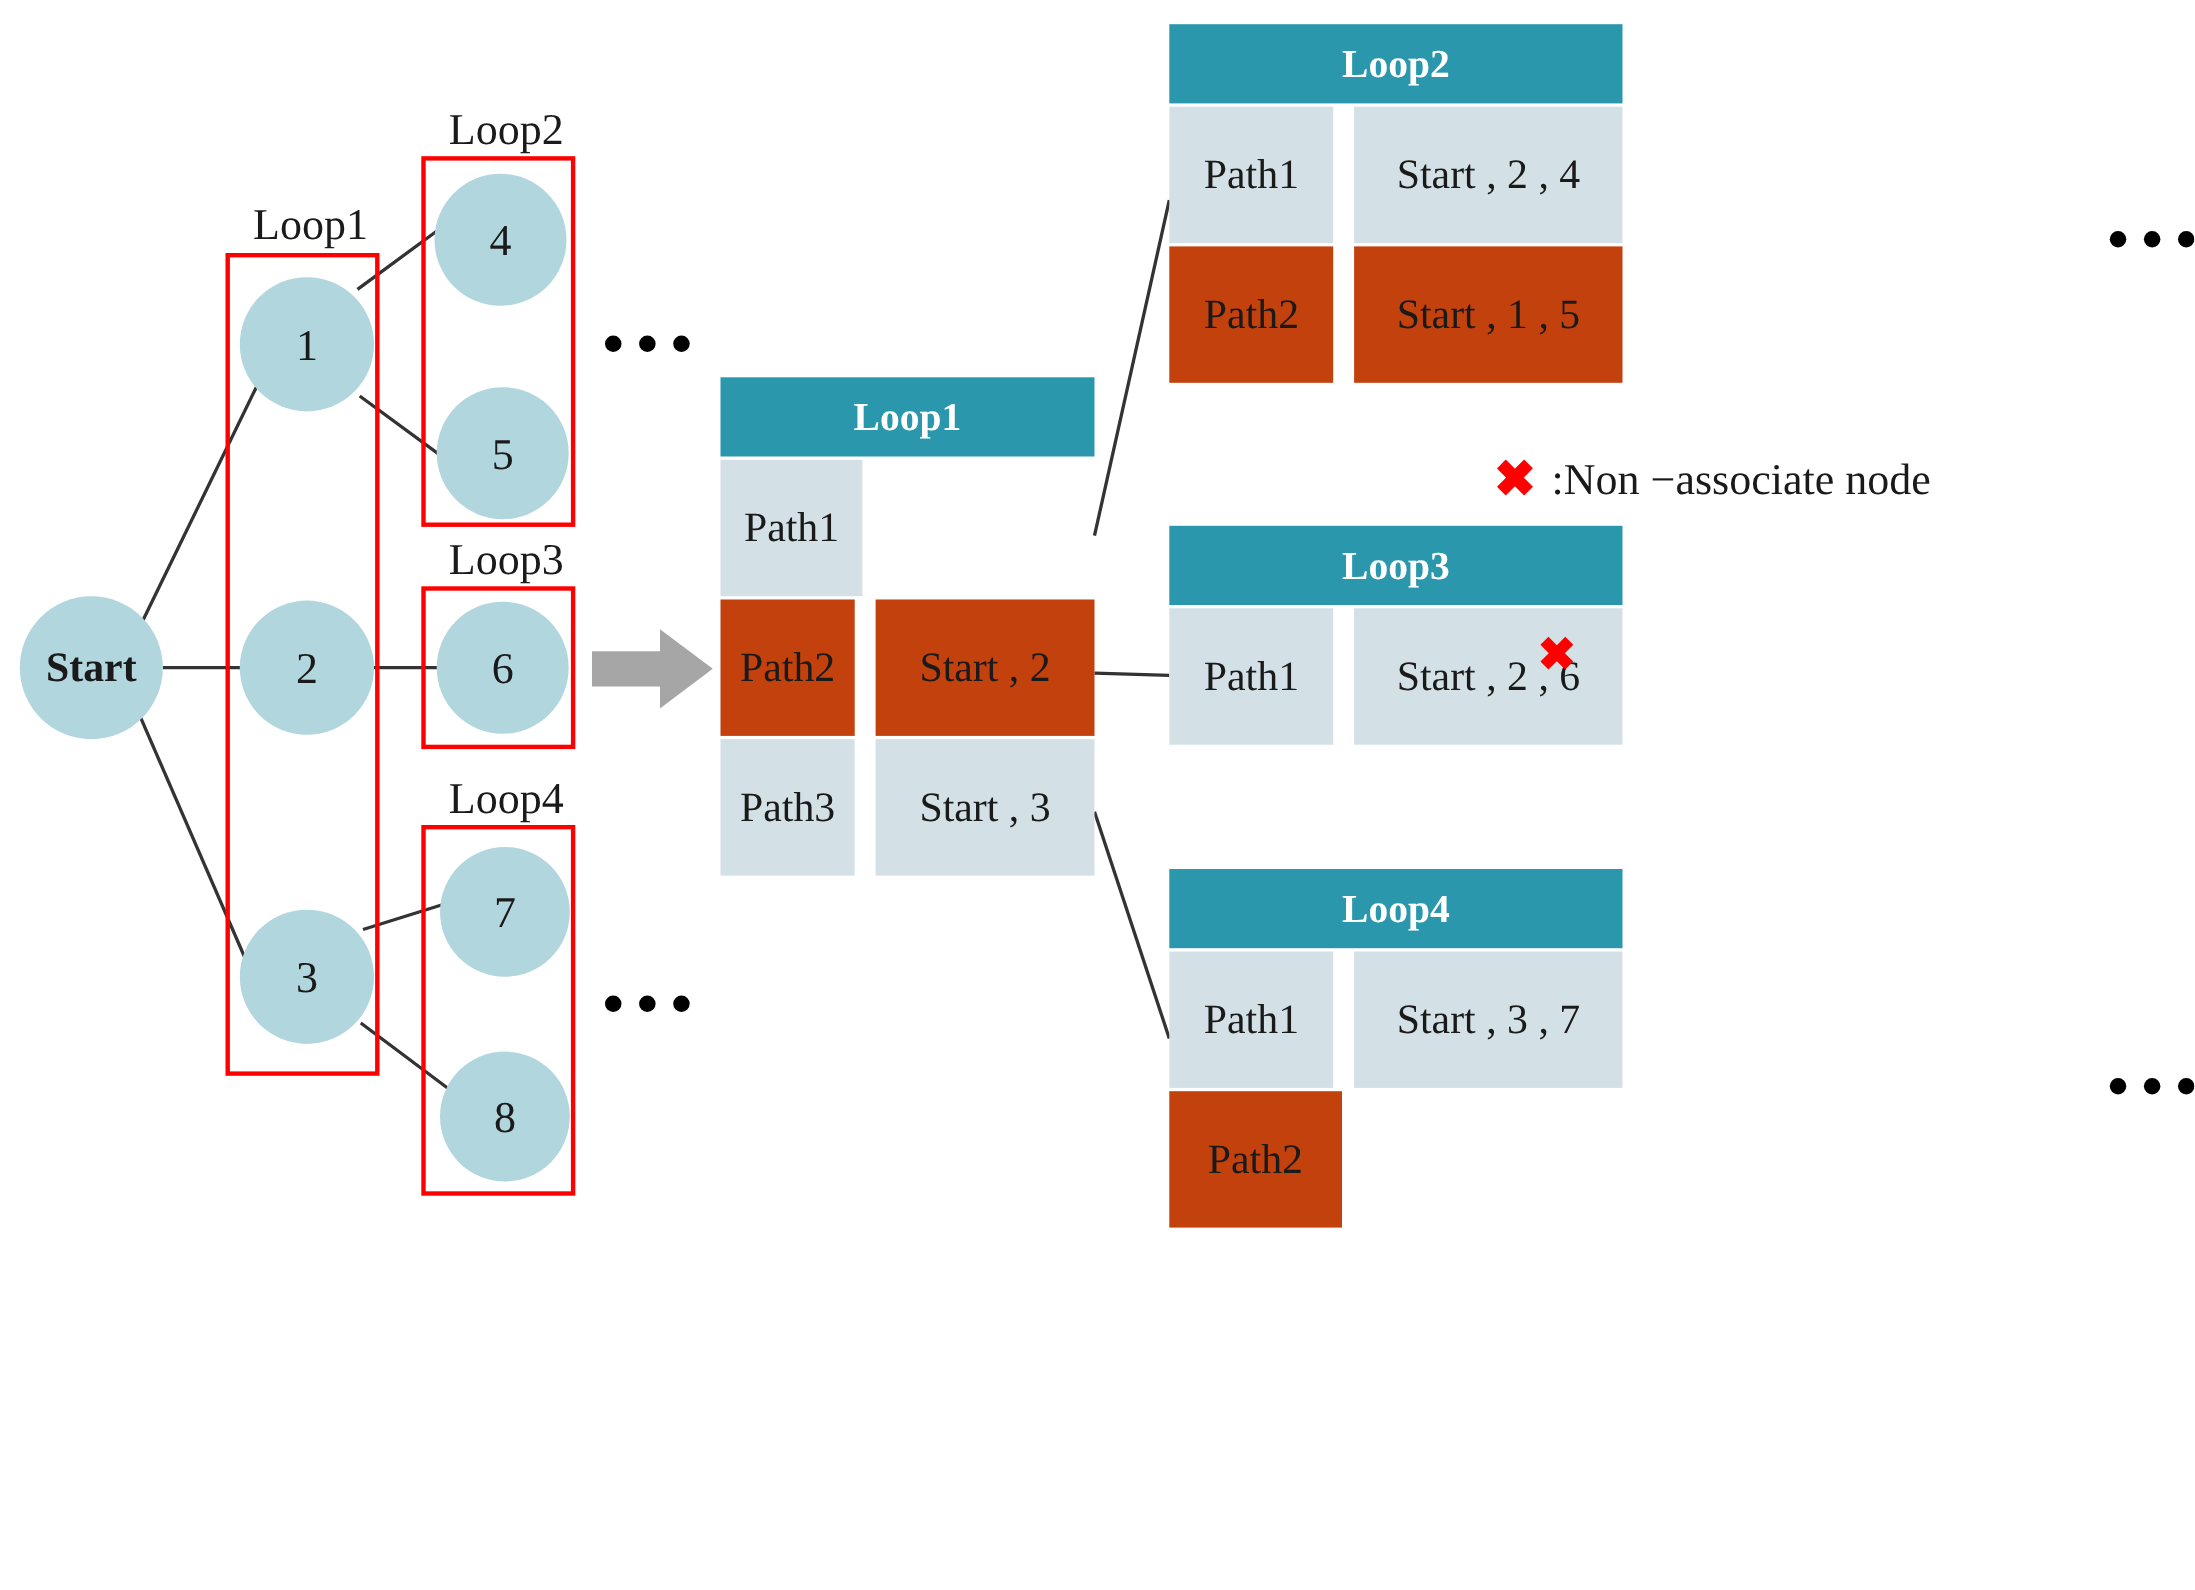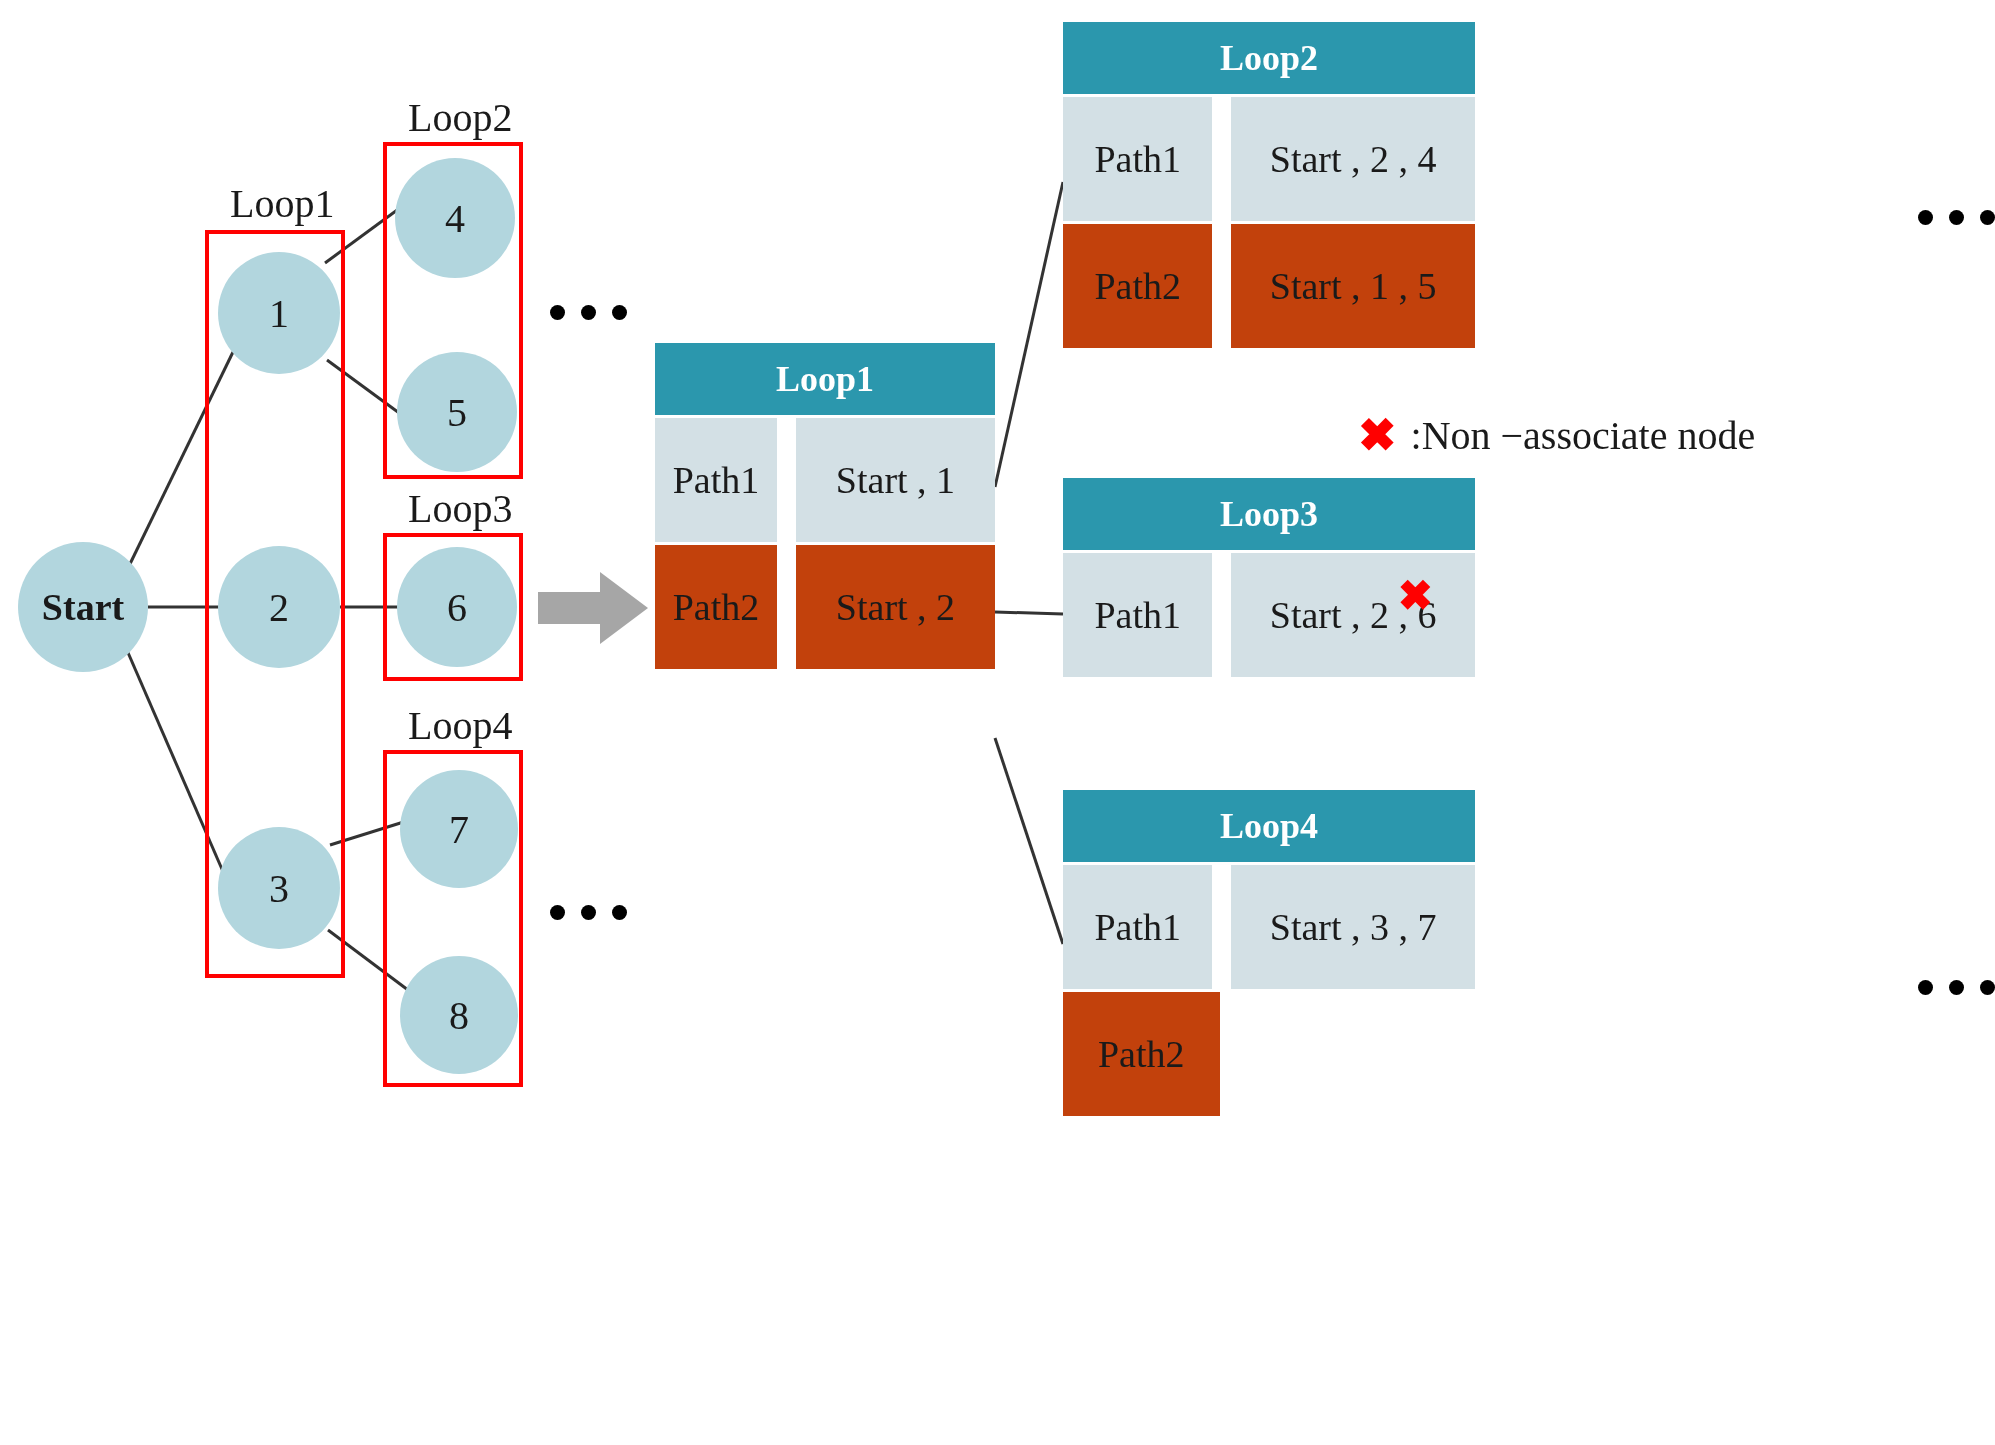--- a/index.html
+++ b/index.html
@@ -211,25 +211,28 @@
   </div>
 
   <svg class="big-arrow" style="left:538px; top:570px;" width="110" height="76" viewBox="0 0 110 76">
     <polygon points="0,22 62,22 62,2 110,38 62,74 62,54 0,54" fill="#a6a6a6"></polygon>
   </svg>
 
   <div class="ptable" style="left:655px; top:343px; width:340px;">
     <div class="thead">Loop1</div>
     <div class="prow odd">
       <div class="pcell c1">Path1</div>
-      <div class="pcell c2">Start , 1</div>
     </div>
     <div class="prow even">
       <div class="pcell c1">Path2</div>
       <div class="pcell c2">Start , 2</div>
+    </div>
+    <div class="prow odd">
+      <div class="pcell c1">Path3</div>
+      <div class="pcell c2">Start , 3</div>
     </div>
   </div>
 
   <div class="ptable" style="left:1063px; top:22px; width:412px;">
     <div class="thead">Loop2</div>
     <div class="prow odd">
       <div class="pcell c1">Path1</div>
       <div class="pcell c2">Start , 2 , 4</div>
     </div>
     <div class="prow even">

